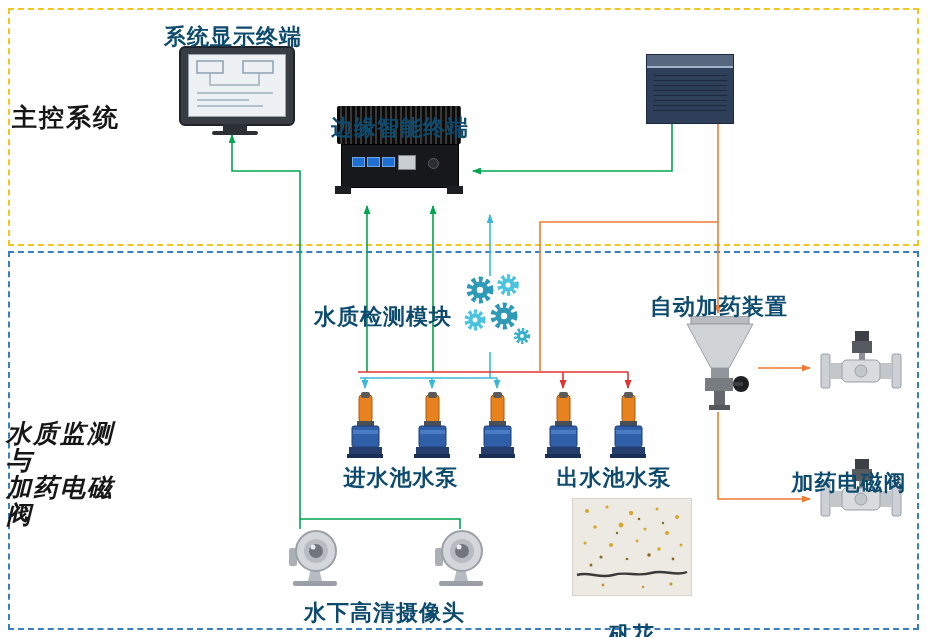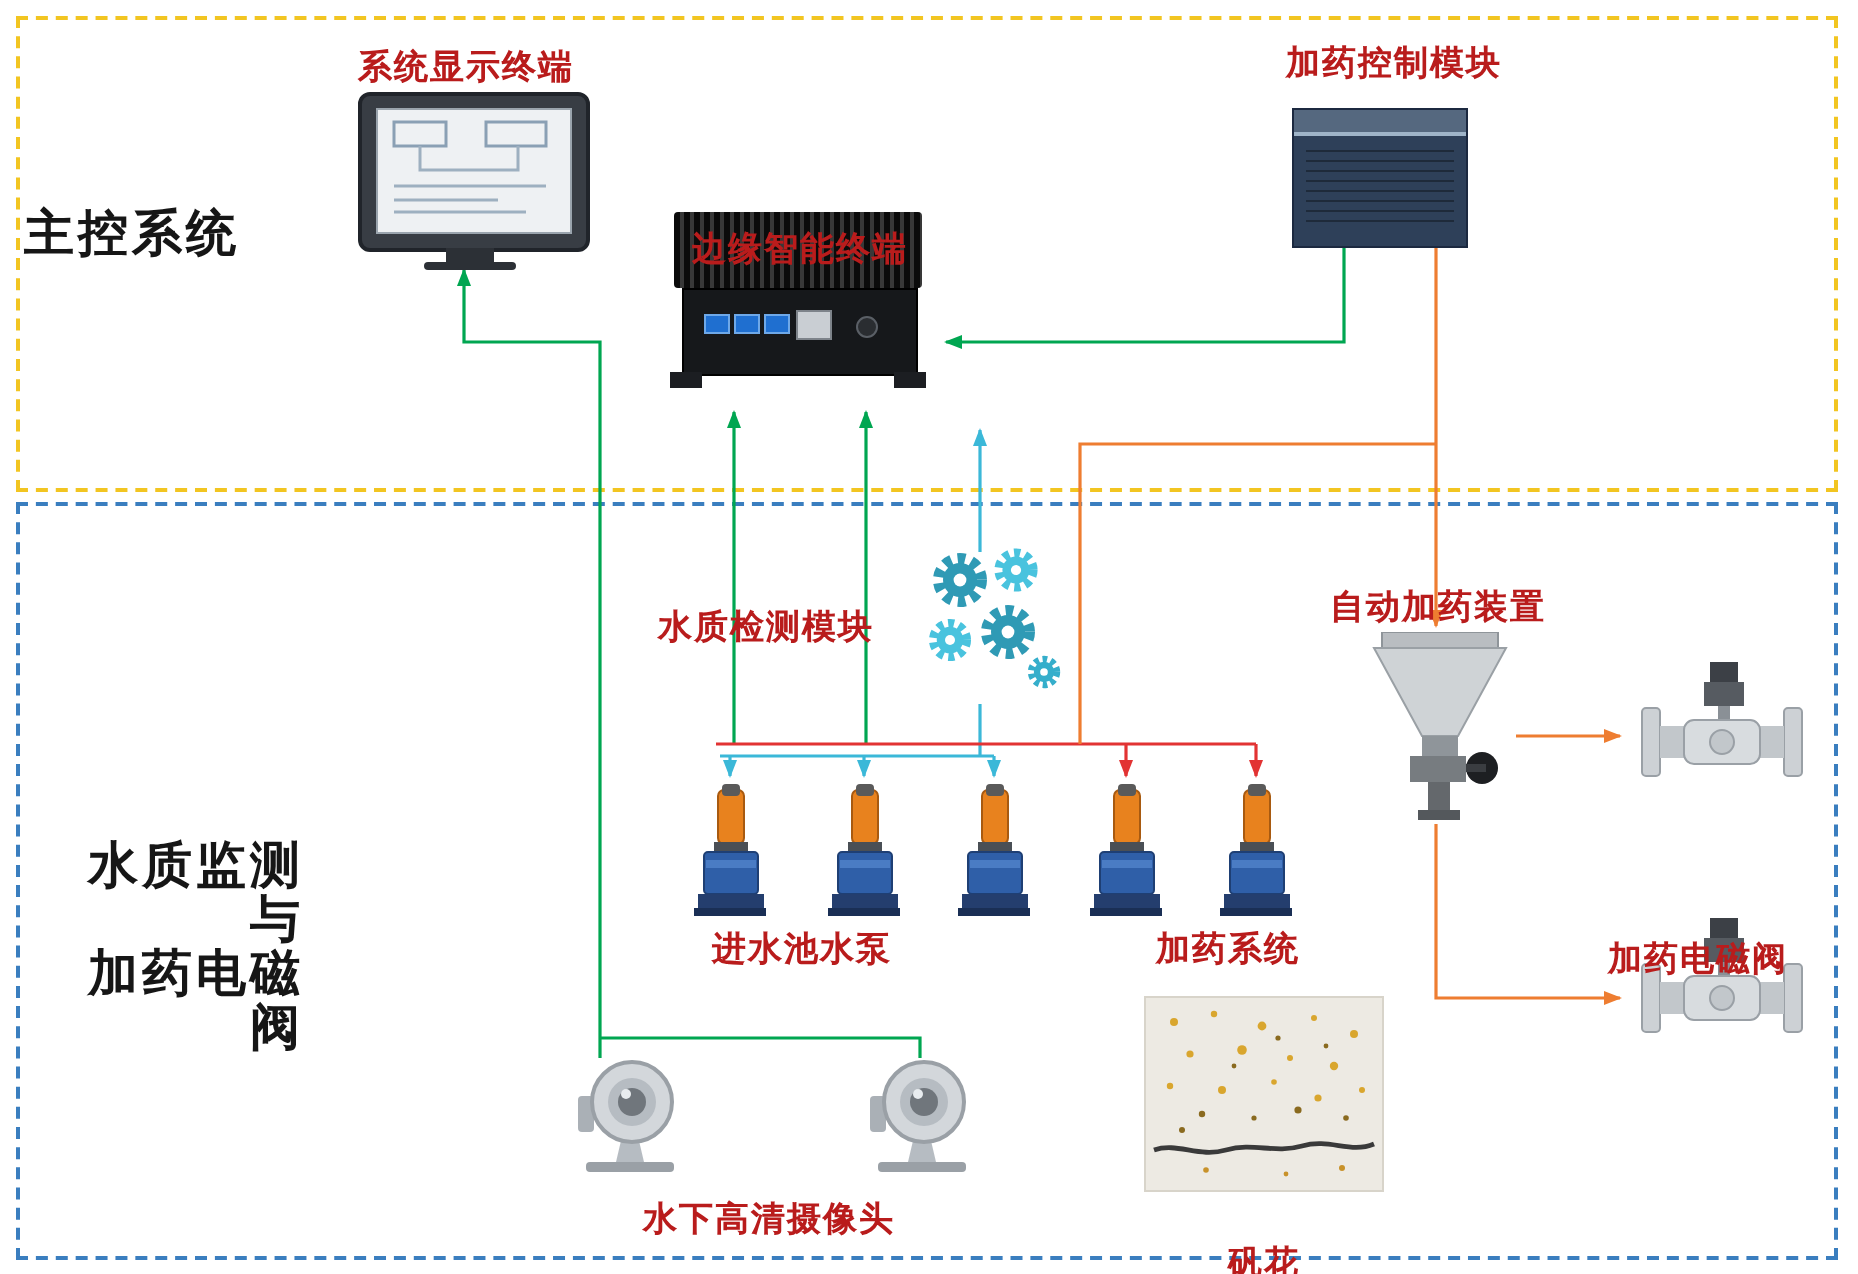--- a/index.html
+++ b/index.html
@@ -3,22 +3,22 @@
 <meta charset="utf-8">
 <style>
   html,body{margin:0;padding:0;background:#ffffff;}
   #canvas{position:relative;width:929px;height:637px;background:#ffffff;overflow:hidden;
           font-family:"Liberation Sans","DejaVu Sans",sans-serif;color:#111;}
   .box{position:absolute;box-sizing:border-box;}
   .dashed-yellow{border:2px dashed #f2c521;z-index:0;}
   .dashed-blue{border:2px dashed #3a7ebf;z-index:0;}
   #wires{position:absolute;left:0;top:0;z-index:1;}
   .dev{position:absolute;z-index:2;}
-  .lbl{position:absolute;z-index:3;font-size:17px;font-weight:600;text-align:center;
-       letter-spacing:1px;color:#b91c1c;white-space:nowrap;}
+  .lbl{position:absolute;z-index:3;font-size:22px;font-weight:600;text-align:center;
+       letter-spacing:1px;color:#0c4a6e;white-space:nowrap;}
   .sec-lbl{position:absolute;z-index:3;font-size:25px;font-weight:600;color:#161616;
            letter-spacing:2px;line-height:27px;}
   
   .monitor{position:absolute;left:0;top:0;width:112px;height:76px;background:#383d44;
            border:2px solid #20242a;border-radius:6px;}
   .monitor .screen{position:absolute;left:7px;top:6px;right:7px;bottom:7px;background:#eef1f3;
            border:1px solid #9aa4ad;}
   .stand-neck{position:absolute;left:44px;top:78px;width:24px;height:7px;background:#2c3036;}
   .stand-base{position:absolute;left:33px;top:85px;width:46px;height:4px;background:#2c3036;border-radius:2px;}
   
@@ -124,33 +124,32 @@
   </g>
   <g stroke="#ee7d31" fill="none" stroke-width="1.6">
     <path d="M718,123 L718,313" marker-end="url(#ao)"></path>
     <path d="M758,368 L810,368" marker-end="url(#ao)"></path>
     <path d="M718,412 L718,499 L810,499" marker-end="url(#ao)"></path>
     <path d="M540,372 L540,222 L718,222"></path>
   </g>
 </svg>
 
 <div class="sec-lbl" style="left:12px;top:104px;width:110px;">主控系统</div>
-<div class="sec-lbl" style="left:20px;top:420px;width:132px;text-align:right;">
+<div class="sec-lbl" style="left:6px;top:420px;width:132px;text-align:left;font-style:italic;">
   <div>水质监测与</div>
   <div>加药电磁阀</div>
 </div>
 
 <div class="lbl" style="left:153px;top:22px;width:160px;">系统显示终端</div>
 <div class="lbl" style="left:320px;top:84px;width:160px;margin-top:29px;">边缘智能终端</div>
-<div class="lbl" style="left:617px;top:20px;width:160px;">加药控制模块</div>
 <div class="lbl" style="left:308px;top:302px;width:150px;">水质检测模块</div>
 <div class="lbl" style="left:639px;top:292px;width:160px;">自动加药装置</div>
 <div class="lbl" style="left:779px;top:424px;width:140px;margin-top:44px;">加药电磁阀</div>
 <div class="lbl" style="left:331px;top:463px;width:140px;">进水池水泵</div>
-<div class="lbl" style="left:544px;top:463px;width:140px;">加药系统</div>
+<div class="lbl" style="left:544px;top:463px;width:140px;">出水池水泵</div>
 <div class="lbl" style="left:292px;top:598px;width:185px;">水下高清摄像头</div>
 <div class="lbl" style="left:592px;top:620px;width:80px;">矾花</div>
 
 <div class="dev" style="left:179px;top:46px;width:112px;height:92px;">
   <div class="monitor">
     <div class="screen">
       <svg width="96" height="60">
         <rect x="8" y="6" width="26" height="12" fill="none" stroke="#8aa0b4" stroke-width="1.5"></rect>
         <rect x="54" y="6" width="30" height="12" fill="none" stroke="#8aa0b4" stroke-width="1.5"></rect>
         <path d="M21,18 L21,30 L70,30 L70,18 M8,38 H84 M8,45 H60 M8,51 H74" stroke="#9db0c0" stroke-width="1.5" fill="none"></path>

